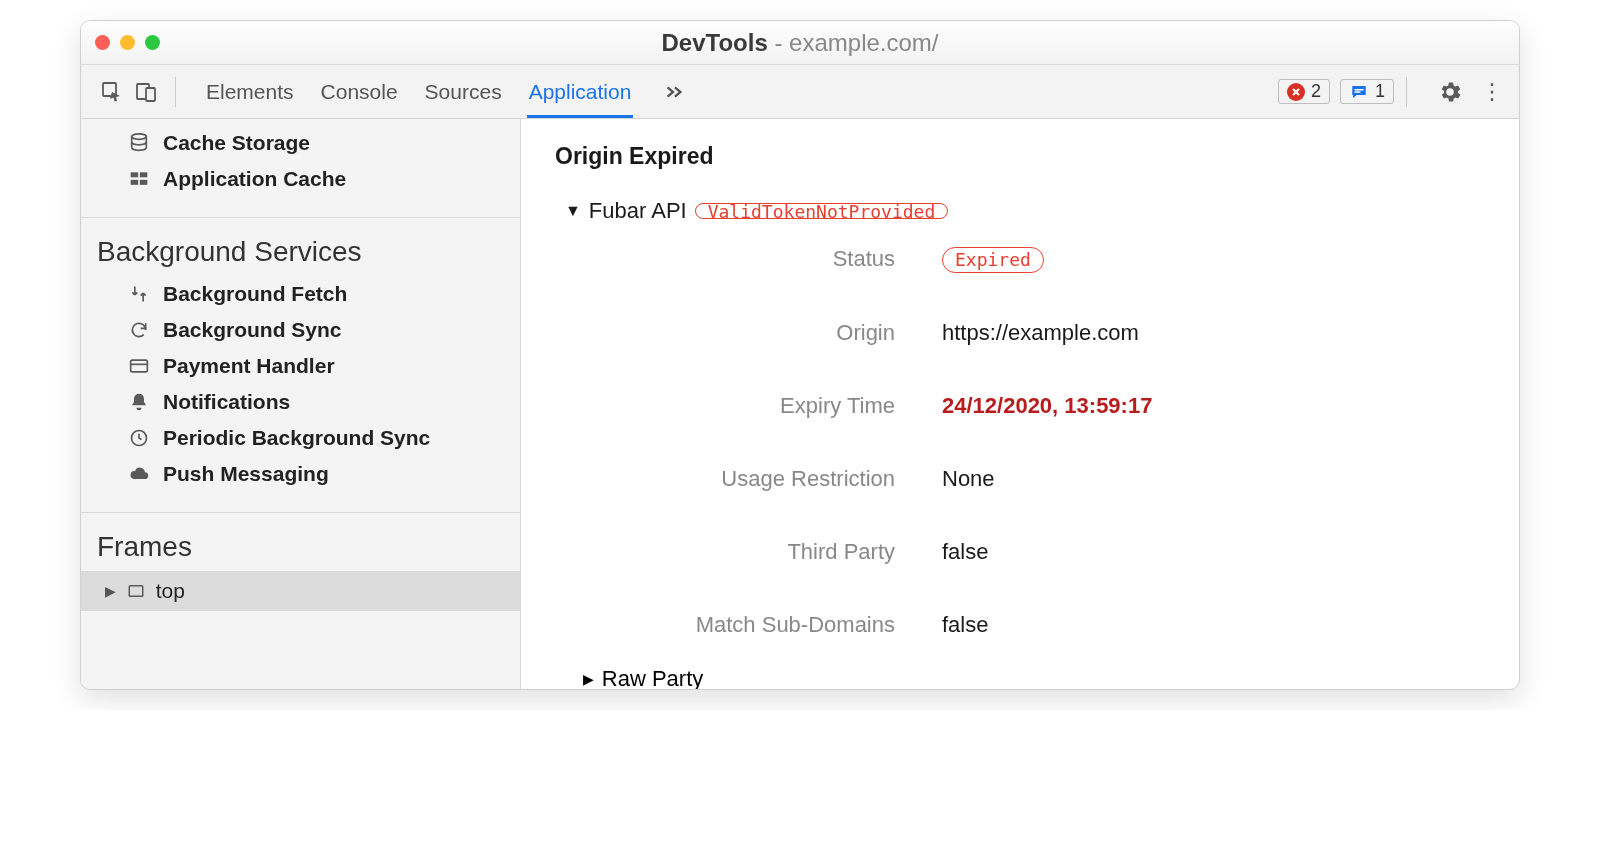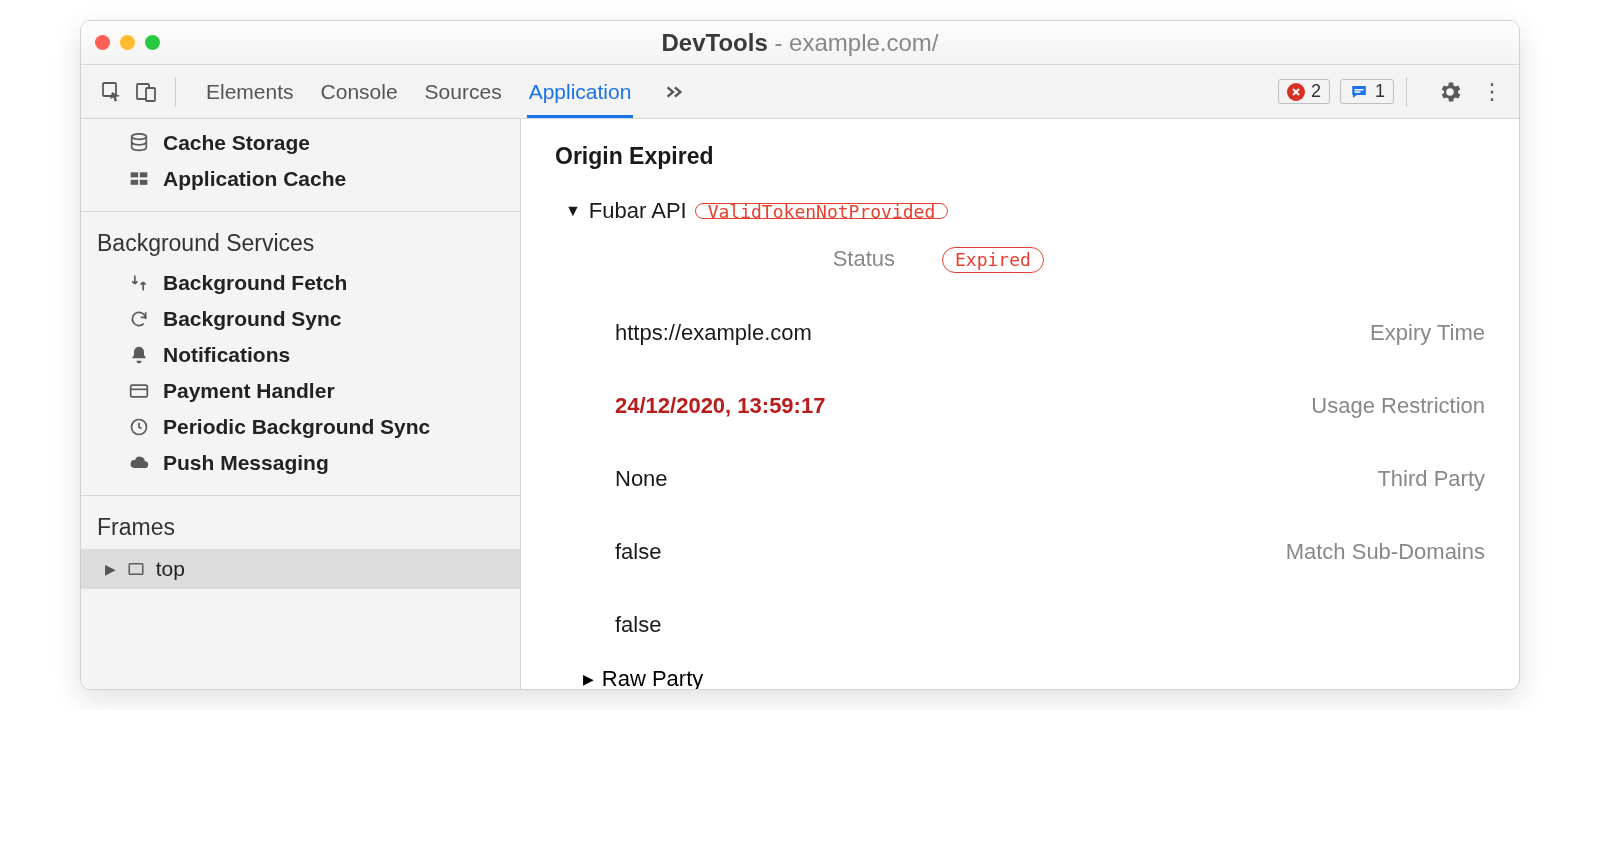--- a/index.html
+++ b/index.html
@@ -84,24 +84,24 @@
 .sidebar .item {
   display:flex; align-items:center; gap:12px;
   padding:6px 0 6px 46px;
   color:#222;
   cursor:pointer;
   font-weight:bold;
 }
 .sidebar .item .icon { width:24px; display:flex; justify-content:center; color:#5a5a5a; }
 .section-head {
   padding:18px 0 8px 16px;
-  font-size:23px;
+  font-size:28px;
   color:#333;
   border-top:1px solid #d9d9d9;
-  margin-top:14px;
+  margin-top:20px;
 }
 .frames-item {
   display:flex; align-items:center; gap:10px;
   padding:8px 0 8px 24px;
   background:#dcdcdc;
   color:#222;
   cursor:pointer;
 }
 .frames-item .tri { font-size:14px; color:#555; }
 
@@ -241,34 +241,34 @@
         <span class="icon">
           <svg width="20" height="20" viewBox="0 0 24 24" fill="none" stroke="currentColor" stroke-width="2">
               <path d="M20 12a8 8 0 1 0-2.3 5.6"></path>
               <path d="M20 4v6h-6"></path>
             </svg>
         </span>
         <span>Background Sync</span>
       </div>
       <div class="item">
         <span class="icon">
-          <svg width="20" height="20" viewBox="0 0 24 24" fill="currentColor">
-              <path d="M12 2a6 6 0 0 0-6 6v4l-2 3v1h16v-1l-2-3V8a6 6 0 0 0-6-6Zm0 20a3 3 0 0 0 3-3h-6a3 3 0 0 0 3 3Z"></path>
-            </svg>
-        </span>
-        <span>Notifications</span>
-      </div>
-      <div class="item">
-        <span class="icon">
           <svg width="22" height="20" viewBox="0 0 24 24" fill="none" stroke="currentColor" stroke-width="2">
               <rect x="2" y="5" width="20" height="14" rx="2"></rect>
               <line x1="2" y1="10" x2="22" y2="10"></line>
             </svg>
         </span>
         <span>Payment Handler</span>
+      </div>
+      <div class="item">
+        <span class="icon">
+          <svg width="20" height="20" viewBox="0 0 24 24" fill="currentColor">
+              <path d="M12 2a6 6 0 0 0-6 6v4l-2 3v1h16v-1l-2-3V8a6 6 0 0 0-6-6Zm0 20a3 3 0 0 0 3-3h-6a3 3 0 0 0 3 3Z"></path>
+            </svg>
+        </span>
+        <span>Notifications</span>
       </div>
       <div class="item">
         <span class="icon">
           <svg width="20" height="20" viewBox="0 0 24 24" fill="none" stroke="currentColor" stroke-width="2">
               <circle cx="12" cy="12" r="9"></circle>
               <path d="M12 7v5l3 2"></path>
             </svg>
         </span>
         <span>Periodic Background Sync</span>
       </div>
@@ -302,20 +302,21 @@
         <span>Fubar API</span>
         <span class="pill">ValidTokenNotProvided</span>
       </div>
 
       <div class="kv">
         <div class="k">Status</div>
         <div class="v">
           <span class="pill">Expired</span>
         </div>
 
+        <div class="k">Origin</div>
         <div class="v">https://example.com</div>
 
         <div class="k">Expiry Time</div>
         <div class="v red">24/12/2020, 13:59:17</div>
 
         <div class="k">Usage Restriction</div>
         <div class="v">None</div>
 
         <div class="k">Third Party</div>
         <div class="v">false</div>

